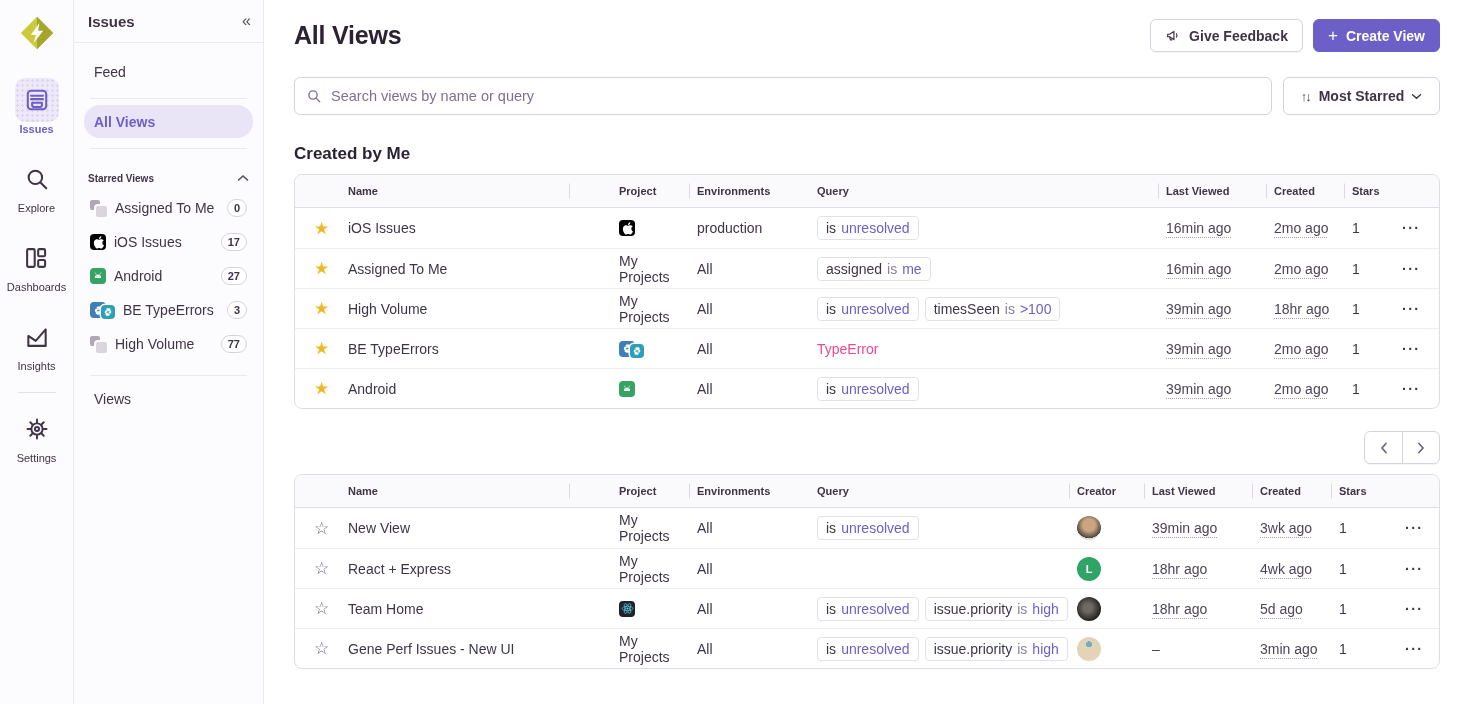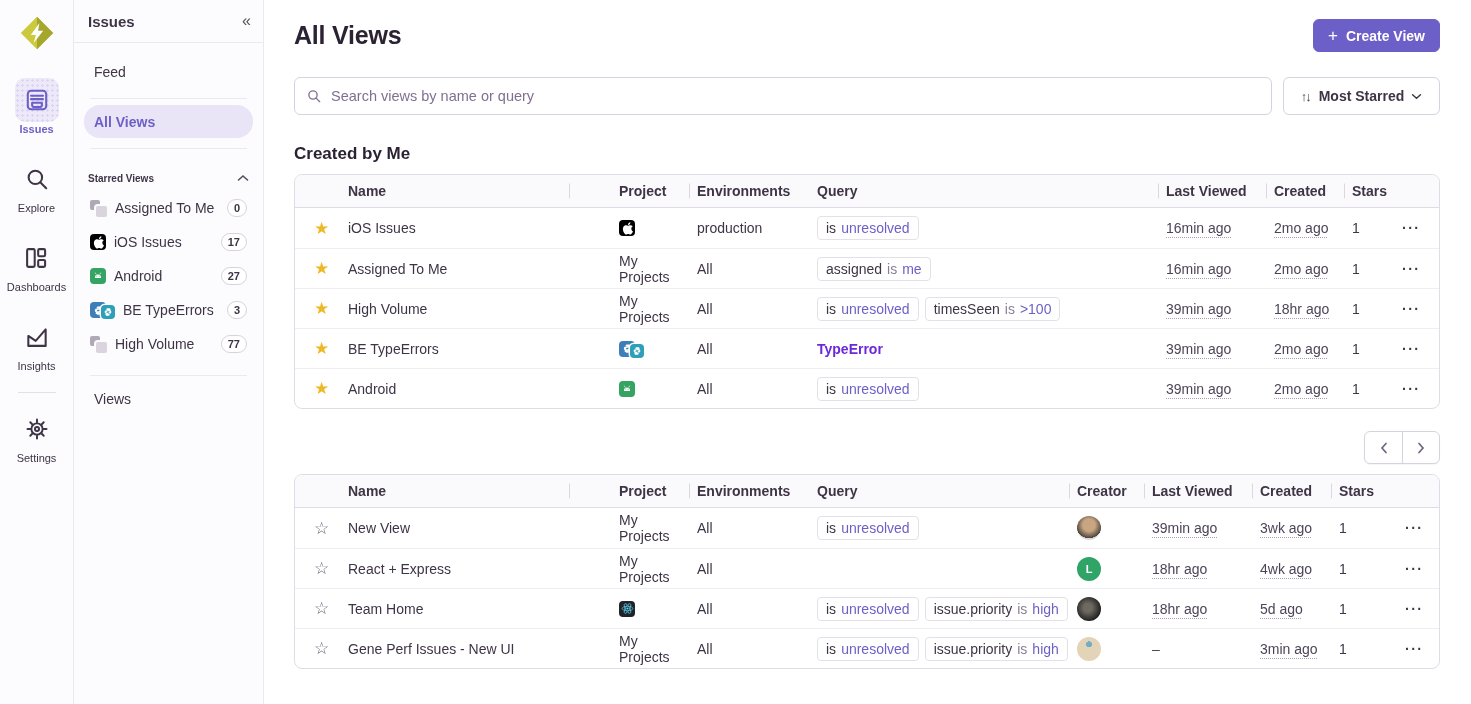--- a/index.html
+++ b/index.html
@@ -92,21 +92,21 @@
     width:157px; height:38px; border:1px solid #D8D2DE; border-radius:6px; background:#fff;
     display:flex; align-items:center; justify-content:center; gap:7px;
     font-weight:600; color:#3E3446; cursor:pointer; font-size:14px;
   }
   .sort-arrows { color:#3E3446; font-size:13px; letter-spacing:-2px; margin-right:2px; }
   
   .section-title { font-size:17px; font-weight:700; color:#2B2233; margin-top:29px; }
   .tbl { margin-top:10px; border:1px solid #E0DCE5; border-radius:8px; background:#fff; overflow:hidden; }
   .trow { display:flex; align-items:center; height:40px; border-top:1px solid #EFECF3; }
   .thead { height:33px; background:#FAF9FB; border-top:none; border-bottom:1px solid #E0DCE5; }
-  .th { font-weight:700; font-size:14px; color:#3E3446; position:relative; }
+  .th { font-weight:700; font-size:11px; color:#3E3446; position:relative; }
   .th.divided::before { content:""; position:absolute; left:-8px; top:50%; transform:translateY(-50%); width:1px; height:15px; background:#DCD7E1; }
   .cell { padding-right:12px; display:flex; align-items:center; min-width:0; }
   .c-star { flex:0 0 53px; justify-content:center; padding-right:0; }
   .c-name { flex:0 0 229px; }
   .c-proj { flex:0 0 120px;padding-left:42px; }
   .c-env  { flex:0 0 120px; }
   .c-query { flex:1 1 auto; overflow:hidden; white-space:nowrap; gap:6px; }
   .t2 .c-query { flex:0 0 260px; }
   .c-creator { flex:0 0 75px; }
   .c-lastv { flex:0 0 108px; }
@@ -120,21 +120,21 @@
   .row-name { color:#3E3446; text-decoration:underline dotted #A9A0B2 1px; text-underline-offset:4px; cursor:pointer;
               white-space:nowrap; overflow:hidden; text-overflow:ellipsis; }
   .time-val { color:#4D4458; text-decoration:underline dotted #A9A0B2 1px; text-underline-offset:4px; cursor:default; }
   .time-plain { color:#4D4458; }
   .chip { display:inline-flex; align-items:center; gap:5px; border:1px solid #E4E0E8; border-radius:4px;
           padding:3px 8px; background:#fff; flex:0 0 auto; }
   .chip span:empty { display:none; }
   .chip .ck { color:#3E3446; }
   .chip .cs { color:#8A7E96; }
   .chip .cv { color:#6C5FC7; }
-  .qplain { color:#6d28d9;font-weight:bold; }
+  .qplain { color:#ec4899; }
   .ellipsis-btn { color:#3E3446; font-weight:700; letter-spacing:1.5px; cursor:pointer; font-size:14px; }
   .avatar { width:24px; height:24px; border-radius:50%; flex:0 0 auto; display:flex; align-items:center; justify-content:center; }
   .av-1 { background:radial-gradient(circle at 50% 38%, #C9A581 32%, #4A443C 68%, #DCD9DE 69%); }
   .av-2 { background:#2FA466; color:#fff; font-size:11px; font-weight:700; }
   .av-3 { background:radial-gradient(circle at 45% 45%, #6E6A63 22%, #23211F 70%); }
   .av-4 { background:radial-gradient(circle at 50% 30%, #6FAEC4 14%, #E3D3B7 15%); }
   .pager-row { display:flex; justify-content:flex-end; margin-top:22px; }
   .pager { display:flex; border:1px solid #D8D2DE; border-radius:6px; overflow:hidden; background:#fff; box-shadow:0 1px 1px rgba(40,30,60,.04); }
   .pager-btn { width:37px; height:31px; display:flex; align-items:center; justify-content:center; cursor:pointer; }
   .pager-btn + .pager-btn { border-left:1px solid #D8D2DE; }
@@ -298,20 +298,28 @@
   <div class="sb-divider inset" style="margin-top:14px;"></div>
 
   <div class="sb-item" style="margin-top:6px;">Views</div>
 </aside>
 
 <main class="main">
 
   <div class="page-head">
     <h1 class="page-title">All Views</h1>
     <div class="head-actions">
+      <button class="btn btn-default">
+        <svg width="16" height="15" viewBox="0 0 24 24" fill="none" stroke="#3E3446" stroke-width="1.9" stroke-linejoin="round" stroke-linecap="round">
+          <path d="M3.5 10v4h3l7 4.5v-13L6.5 10z"></path>
+          <path d="M17.5 9.5a4 4 0 0 1 0 5"></path>
+          <path d="M6.8 14.3l1 4.6h2.6"></path>
+        </svg>
+        <span>Give Feedback</span>
+      </button>
       <button class="btn btn-primary">
         <span class="plus">+</span>
         <span>Create View</span>
       </button>
     </div>
   </div>
 
   <div class="toolbar">
     <div class="search-wrap">
       <svg width="16" height="16" viewBox="0 0 24 24" fill="none" stroke="#80708F" stroke-width="2" stroke-linecap="round">

